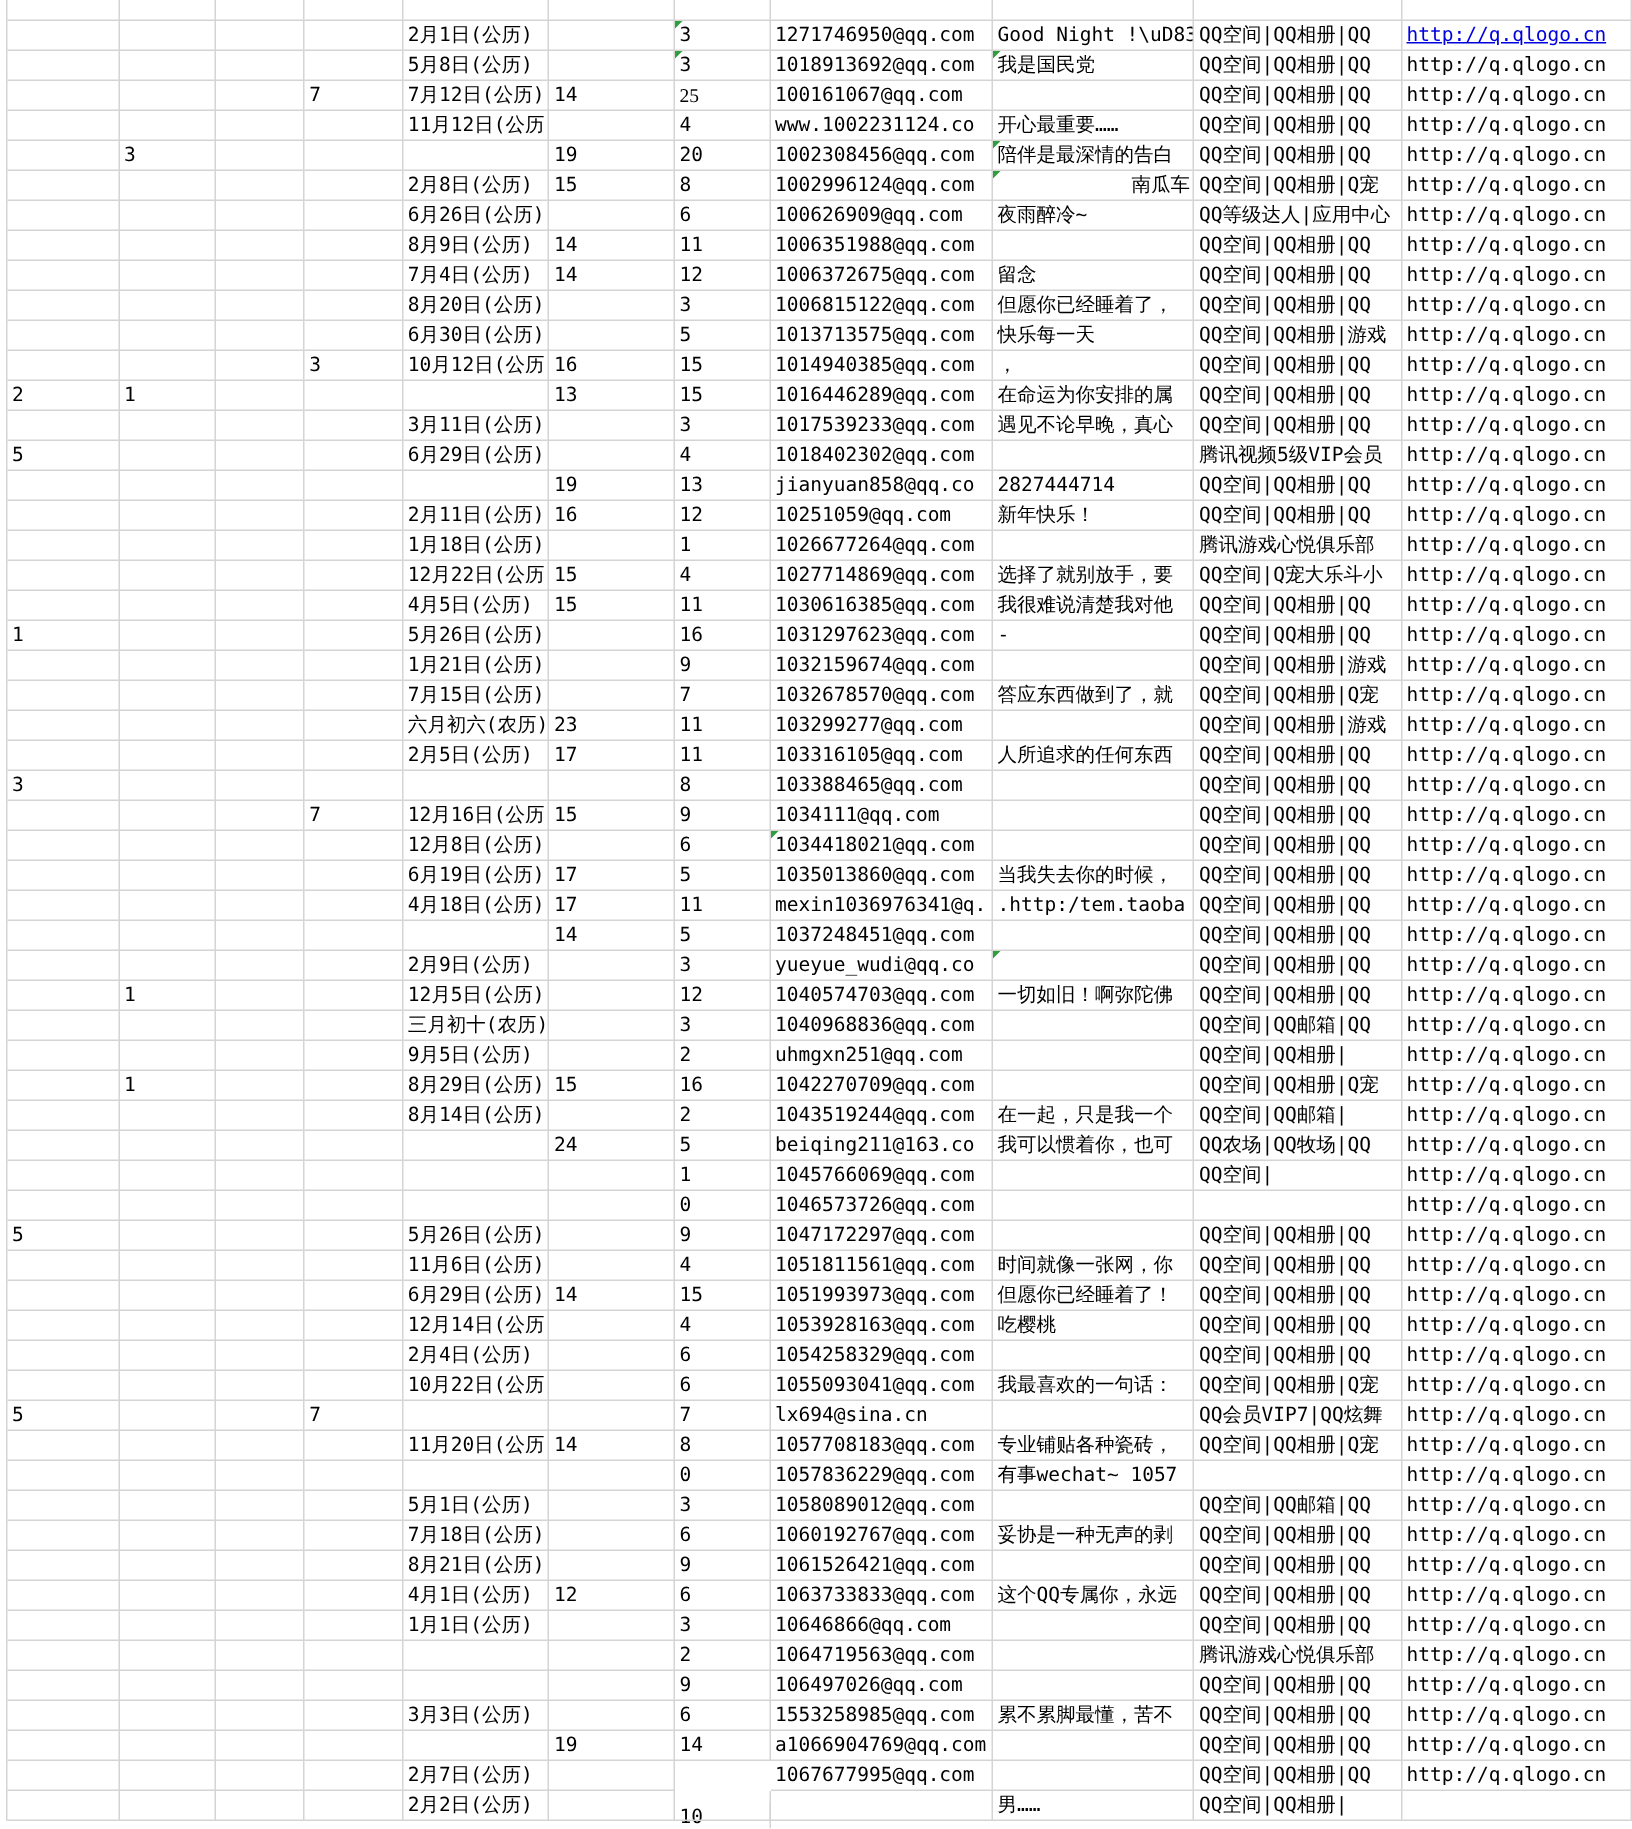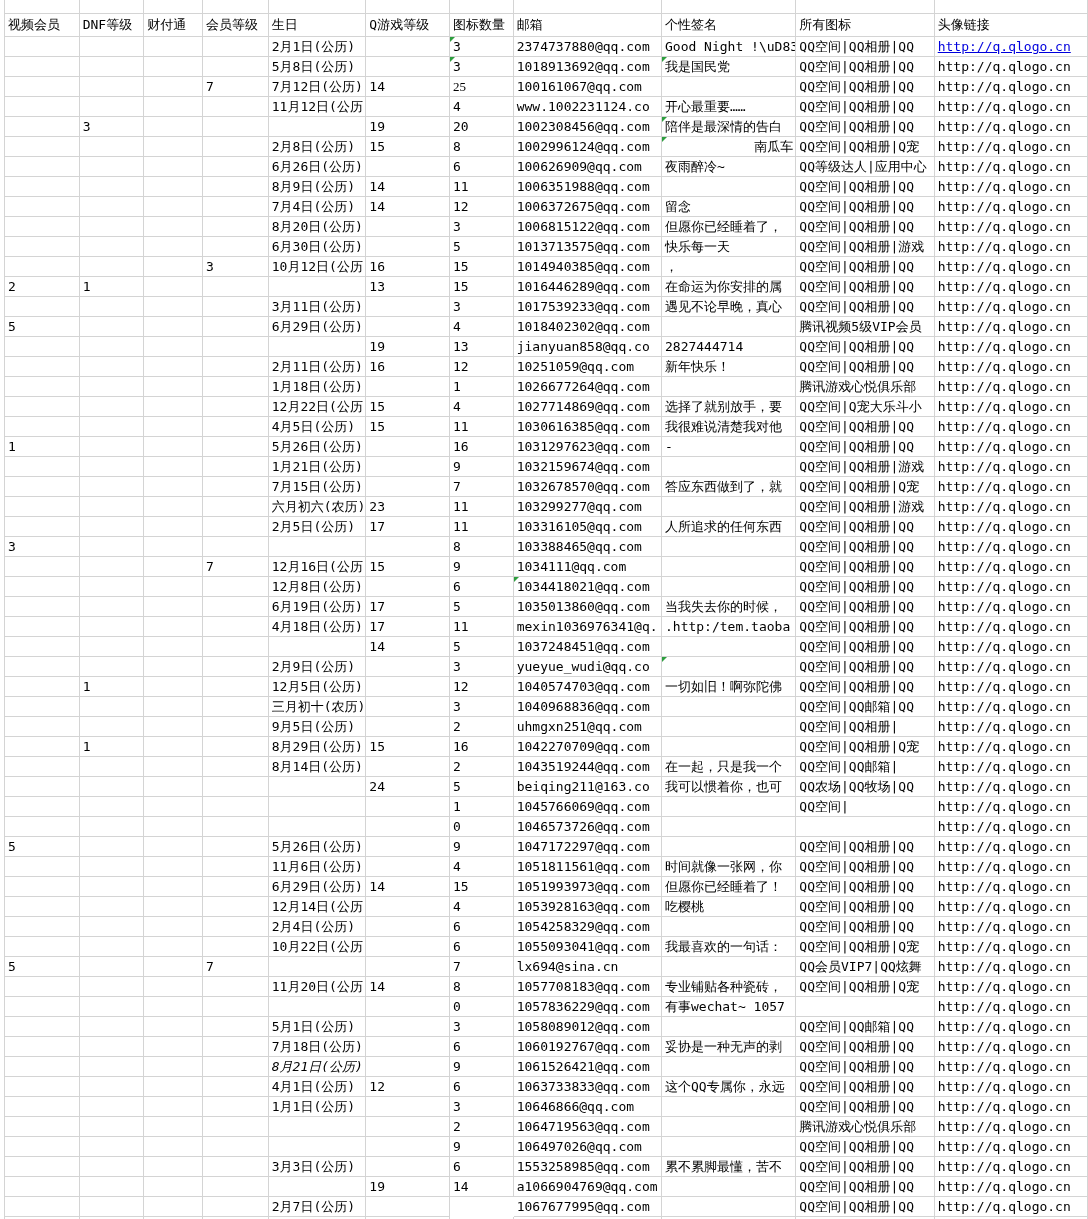--- a/index.html
+++ b/index.html
@@ -48,42 +48,29 @@
         <div class="cell" style="width: 59px;"></div>
         <div class="cell" style="width: 66px;"></div>
         <div class="cell" style="width: 98px;"></div>
         <div class="cell" style="width: 84px;"></div>
         <div class="cell" style="width: 64px;"></div>
         <div class="cell" style="width: 149px;"></div>
         <div class="cell" style="width: 135px;"></div>
         <div class="cell" style="width: 139px;"></div>
         <div class="cell" style="width: 154px;"></div>
       </div>
-      <div class="row header">
-        <div class="cell" style="width: 75px;">视频会员</div>
-        <div class="cell" style="width: 65px;">DNF等级</div>
-        <div class="cell" style="width: 59px;">财付通</div>
-        <div class="cell" style="width: 66px;">会员等级</div>
-        <div class="cell" style="width: 98px;">生日</div>
-        <div class="cell" style="width: 84px;">Q游戏等级</div>
-        <div class="cell" style="width: 64px;">图标数量</div>
-        <div class="cell" style="width: 149px;">邮箱</div>
-        <div class="cell" style="width: 135px;">个性签名</div>
-        <div class="cell" style="width: 139px;">所有图标</div>
-        <div class="cell" style="width: 154px;">头像链接</div>
-      </div>
       <div class="row">
         <div class="cell" style="width: 75px;"></div>
         <div class="cell" style="width: 65px;"></div>
         <div class="cell" style="width: 59px;"></div>
         <div class="cell" style="width: 66px;"></div>
         <div class="cell" style="width: 98px;">2月1日(公历)</div>
         <div class="cell" style="width: 84px;"></div>
         <div class="cell" style="width: 64px;">3<span class="tri"></span></div>
-        <div class="cell" style="width: 149px;">2374737880@qq.com</div>
+        <div class="cell" style="width: 149px;">1271746950@qq.com</div>
         <div class="cell" style="width: 135px;">Good Night !\uD83</div>
         <div class="cell" style="width: 139px;">QQ空间|QQ相册|QQ</div>
         <div class="cell" style="width: 154px;"><span class="hyperlink">http://q.qlogo.cn</span></div>
       </div>
       <div class="row">
         <div class="cell" style="width: 75px;"></div>
         <div class="cell" style="width: 65px;"></div>
         <div class="cell" style="width: 59px;"></div>
         <div class="cell" style="width: 66px;"></div>
         <div class="cell" style="width: 98px;">5月8日(公历)</div>
@@ -731,21 +718,21 @@
         <div class="cell" style="width: 149px;">1060192767@qq.com</div>
         <div class="cell" style="width: 135px;">妥协是一种无声的剥</div>
         <div class="cell" style="width: 139px;">QQ空间|QQ相册|QQ</div>
         <div class="cell" style="width: 154px;">http://q.qlogo.cn</div>
       </div>
       <div class="row">
         <div class="cell" style="width: 75px;"></div>
         <div class="cell" style="width: 65px;"></div>
         <div class="cell" style="width: 59px;"></div>
         <div class="cell" style="width: 66px;"></div>
-        <div class="cell" style="width: 98px; font-style: italic;">8月21日(公历)</div>
+        <div class="cell" style="width: 98px;">8月21日(公历)</div>
         <div class="cell" style="width: 84px;"></div>
         <div class="cell" style="width: 64px;">9</div>
         <div class="cell" style="width: 149px;">1061526421@qq.com</div>
         <div class="cell" style="width: 135px;"></div>
         <div class="cell" style="width: 139px;">QQ空间|QQ相册|QQ</div>
         <div class="cell" style="width: 154px;">http://q.qlogo.cn</div>
       </div>
       <div class="row">
         <div class="cell" style="width: 75px;"></div>
         <div class="cell" style="width: 65px;"></div>

